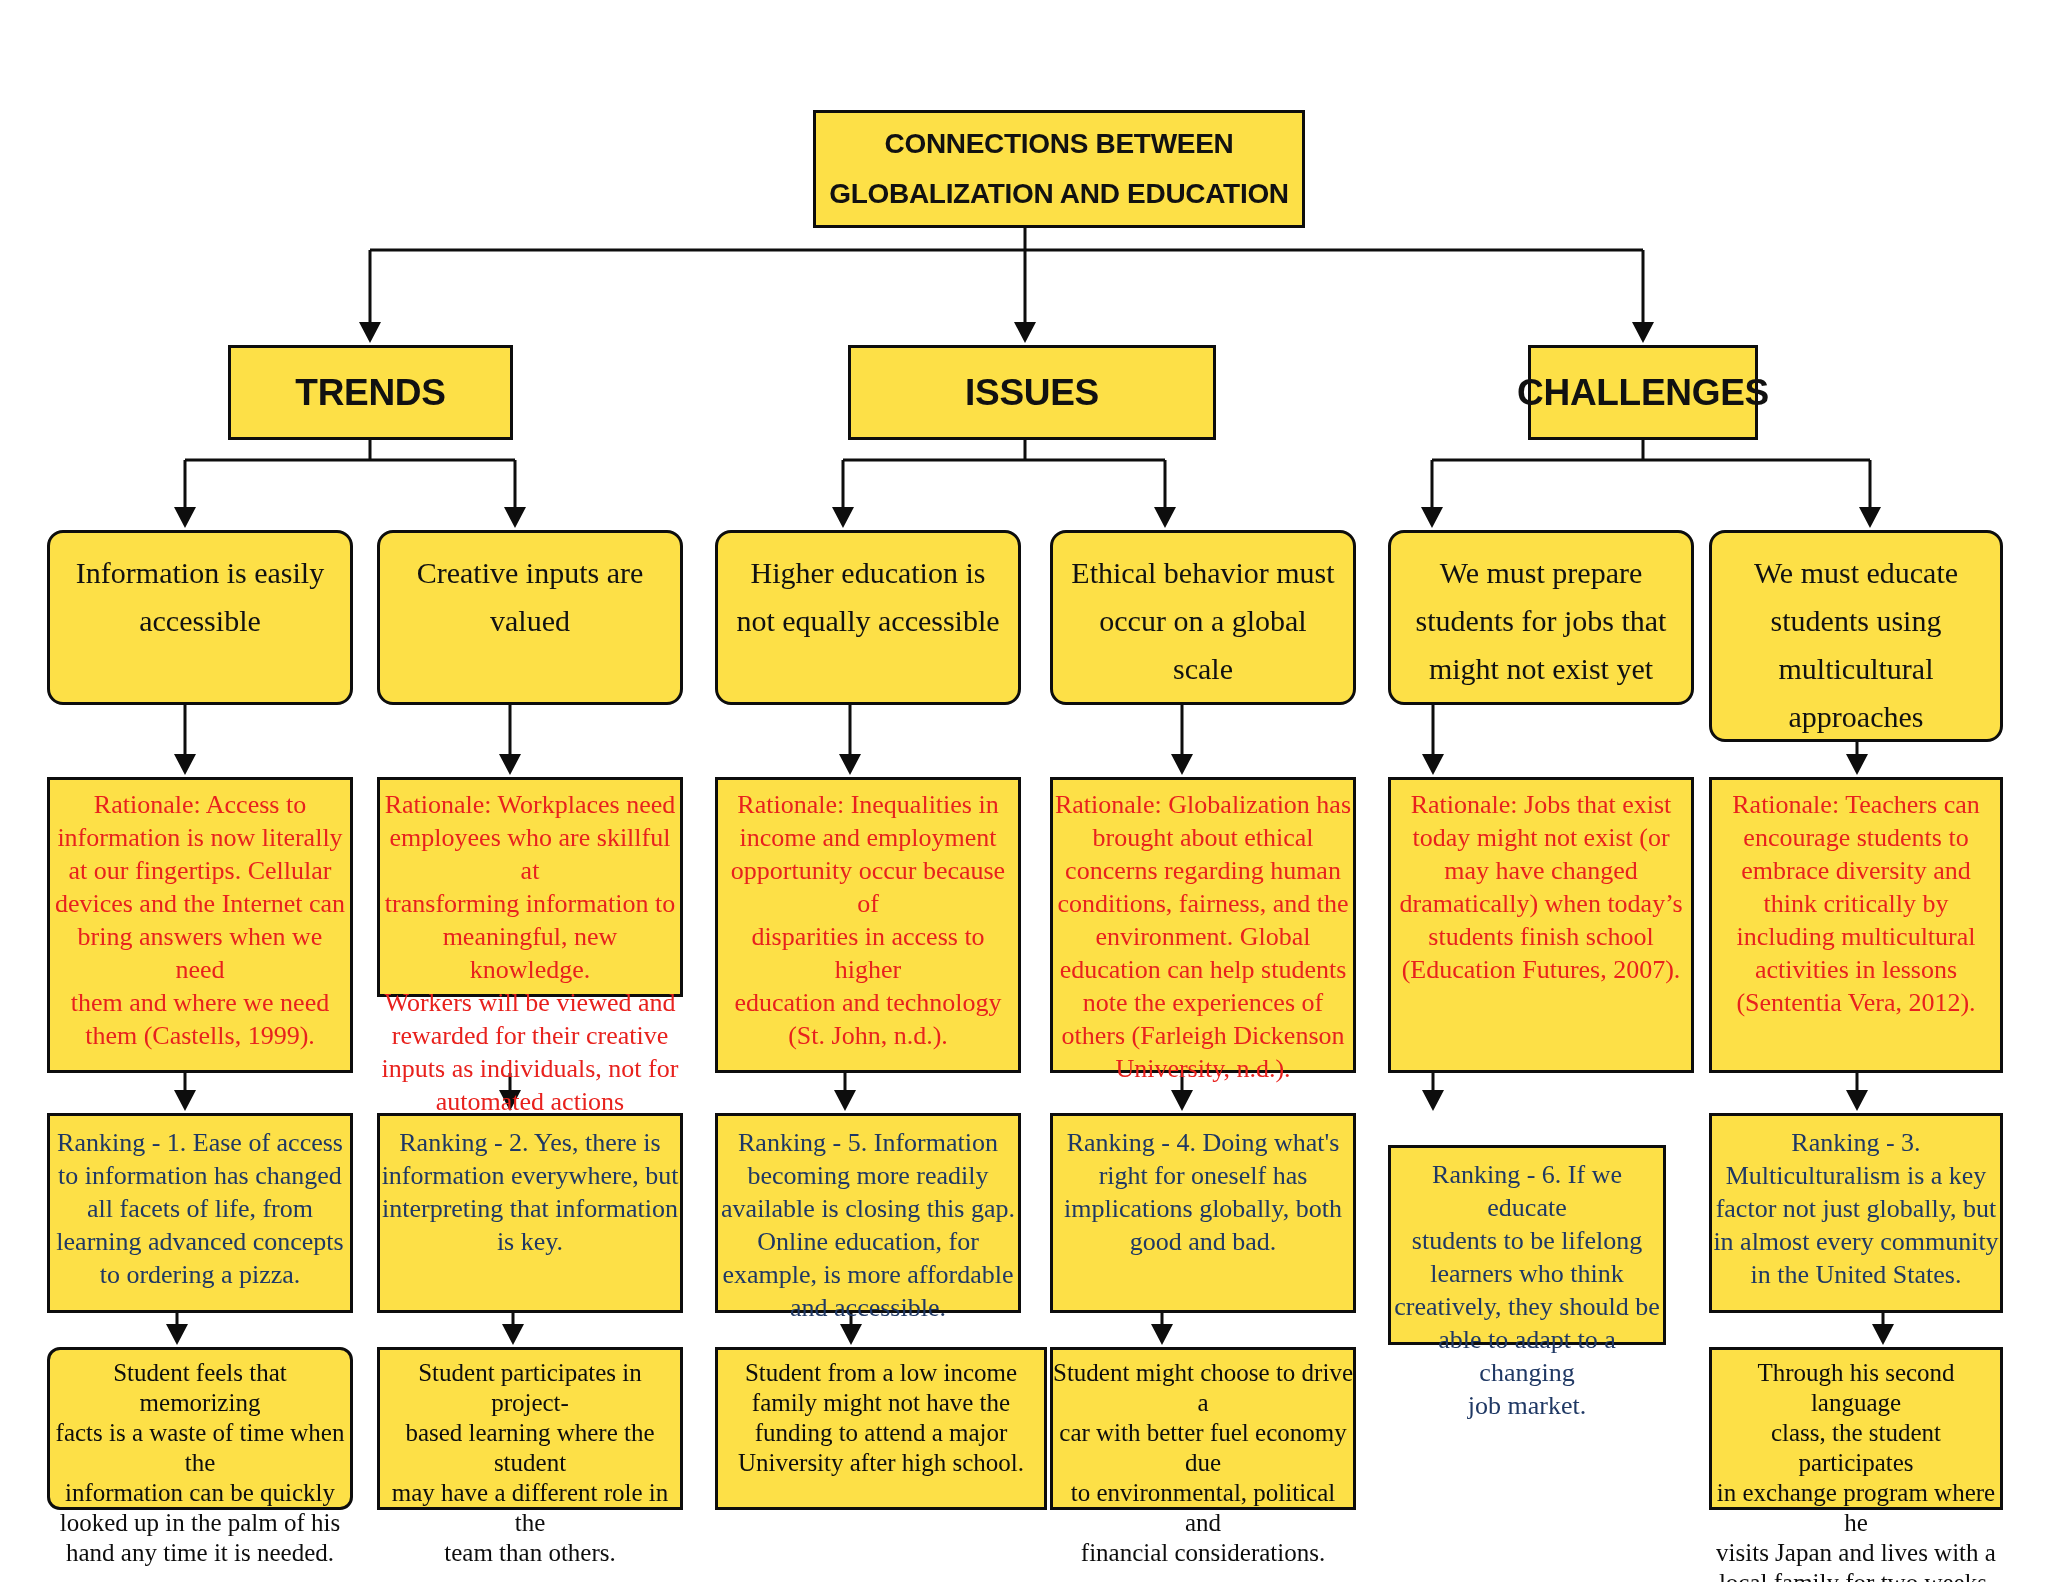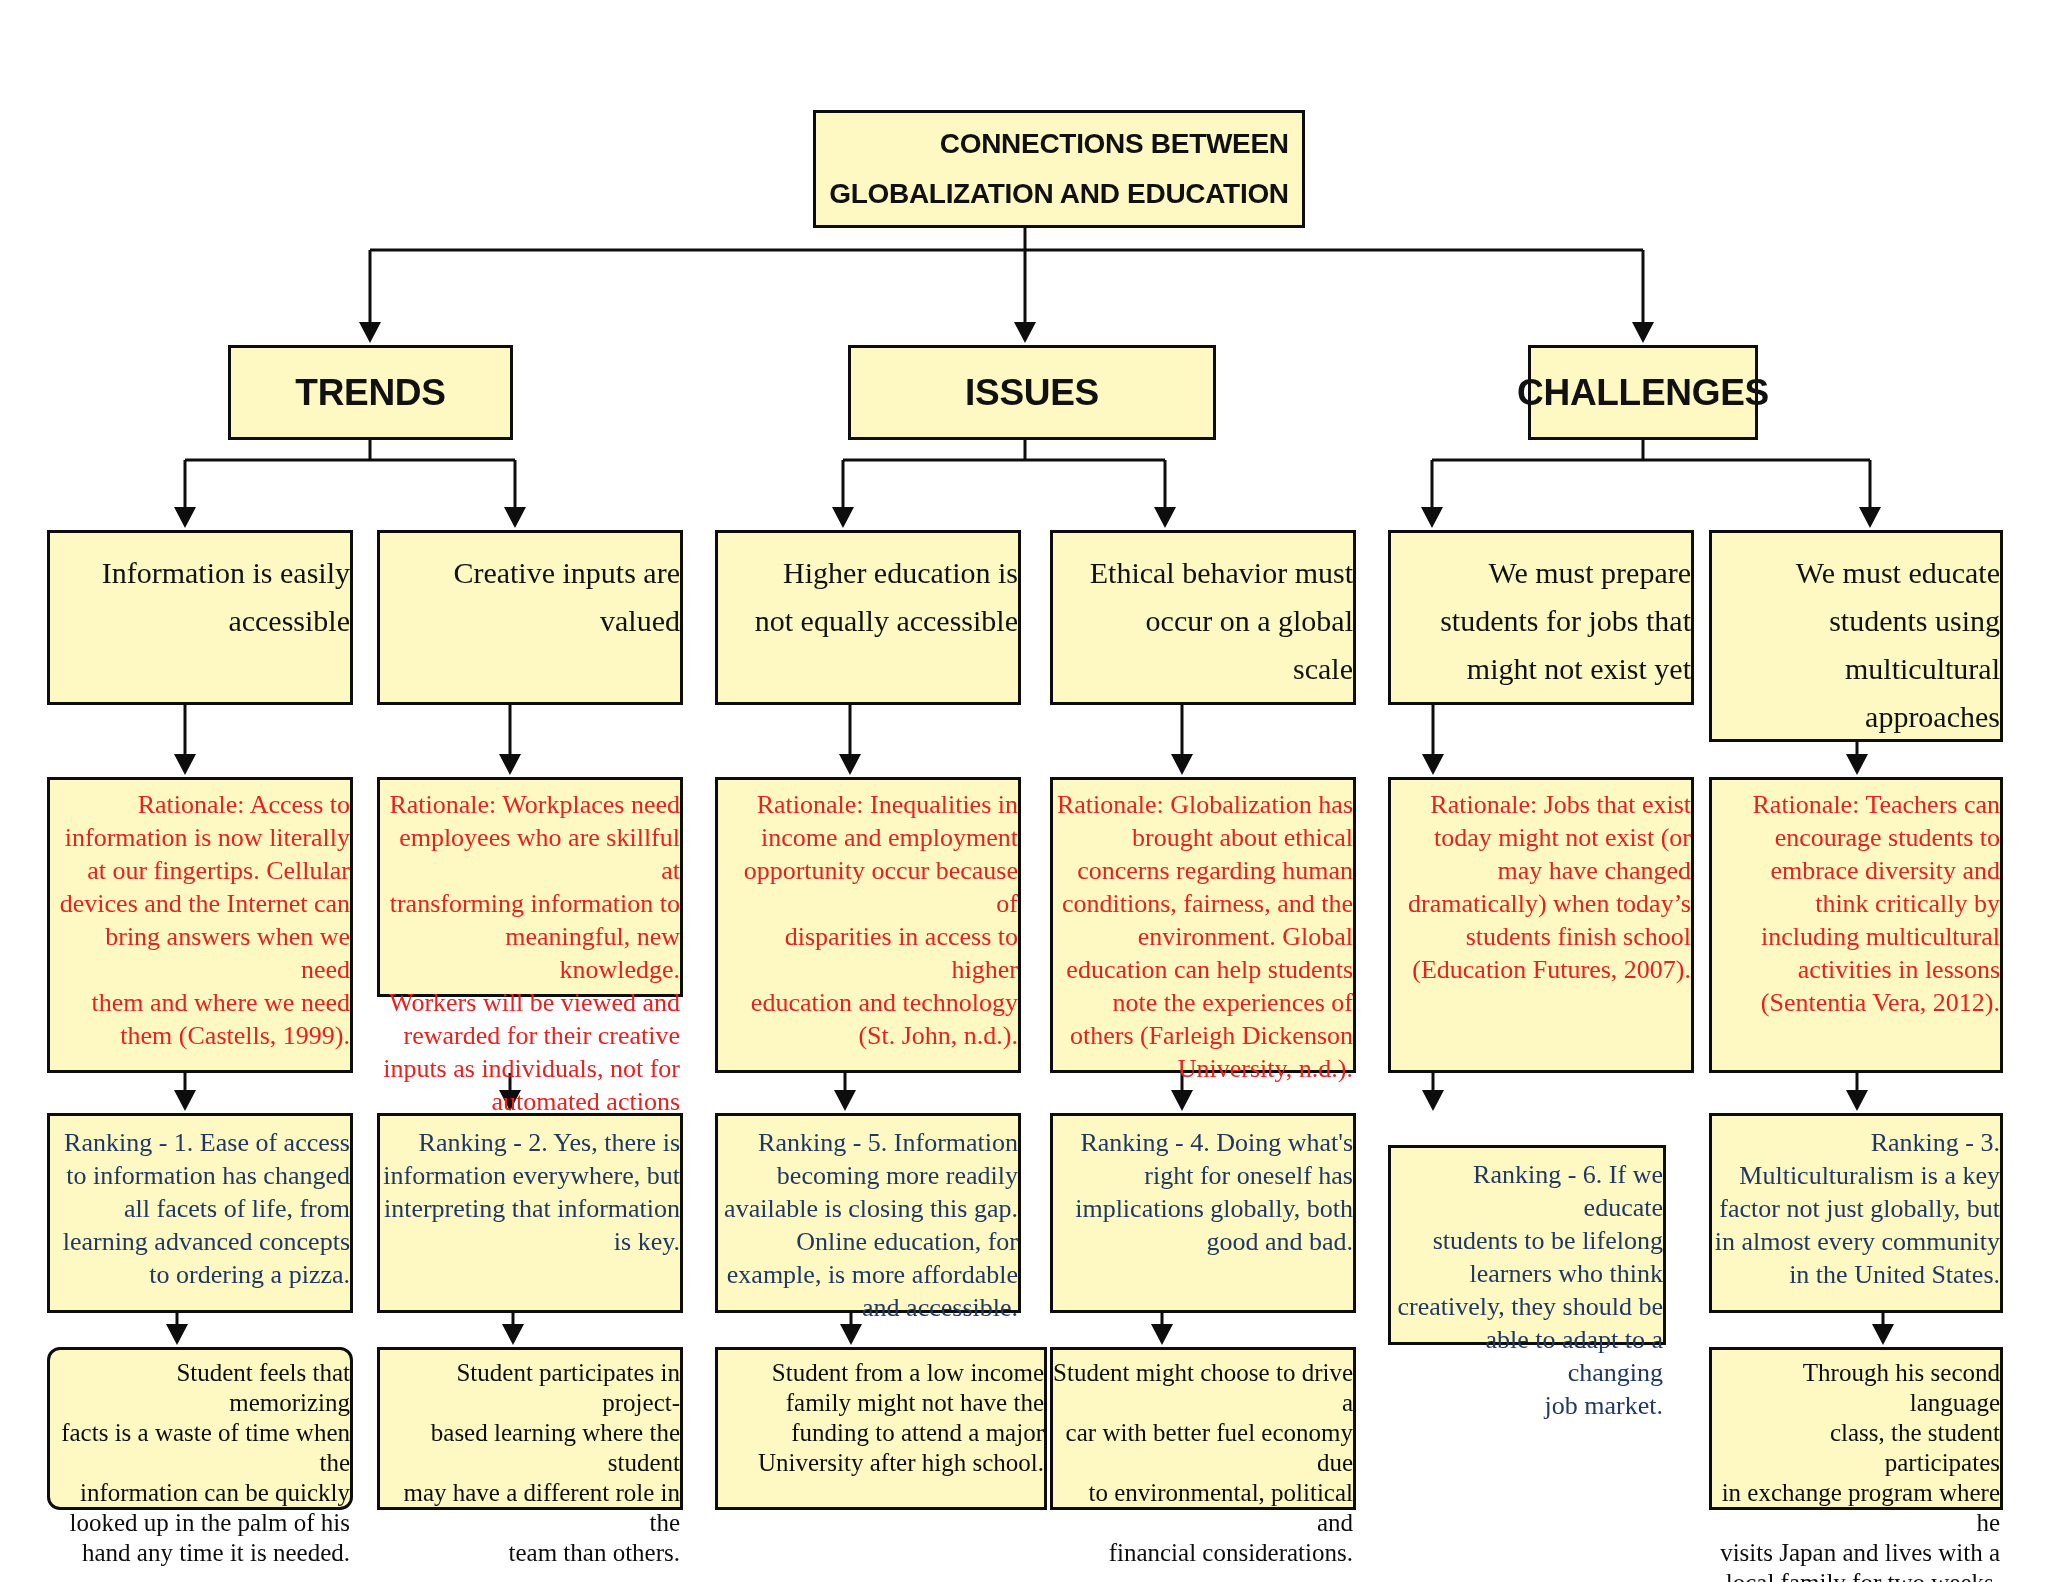--- a/index.html
+++ b/index.html
@@ -6,35 +6,35 @@
   .canvas{
     position:relative;
     width:2048px;height:1582px;
     background:#ffffff;
     font-family:"Liberation Serif", serif;
     color:var(--ink,#111);
   }
   .wires{position:absolute;left:0;top:0;width:2048px;height:1582px;}
   .box{
     position:absolute;
-    background:#fef9c3;
+    background:#fde047;
     border:3px solid #0d0d0d;
     box-sizing:border-box;
-    text-align:right;
+    text-align:center;
     white-space:pre-line;
   }
   .heading{
     font-family:"Liberation Sans", sans-serif;
     font-weight:bold;
     display:flex;align-items:center;justify-content:center;
     letter-spacing:-0.3px;
   }
   .title-box{font-size:28px;line-height:1.8;}
   .branch-box{font-size:37px;}
-  .statement{font-size:30px;line-height:48px;padding-top:16px;}
+  .statement{font-size:30px;line-height:48px;padding-top:16px;border-radius:16px;}
   .rationale{font-size:26px;line-height:33px;padding-top:8px;color:var(--rationale_text,#e8211d);}
   .ranking{font-size:26px;line-height:33px;padding-top:10px;color:var(--ranking_text,#1f3864);}
   .student{font-size:25px;line-height:30px;padding-top:8px;color:#0d0d0d;}
 </style>
 </head>
 <body>
 
 <div class="canvas">
 
   <svg class="wires" viewBox="0 0 2048 1582" xmlns="http://www.w3.org/2000/svg">

